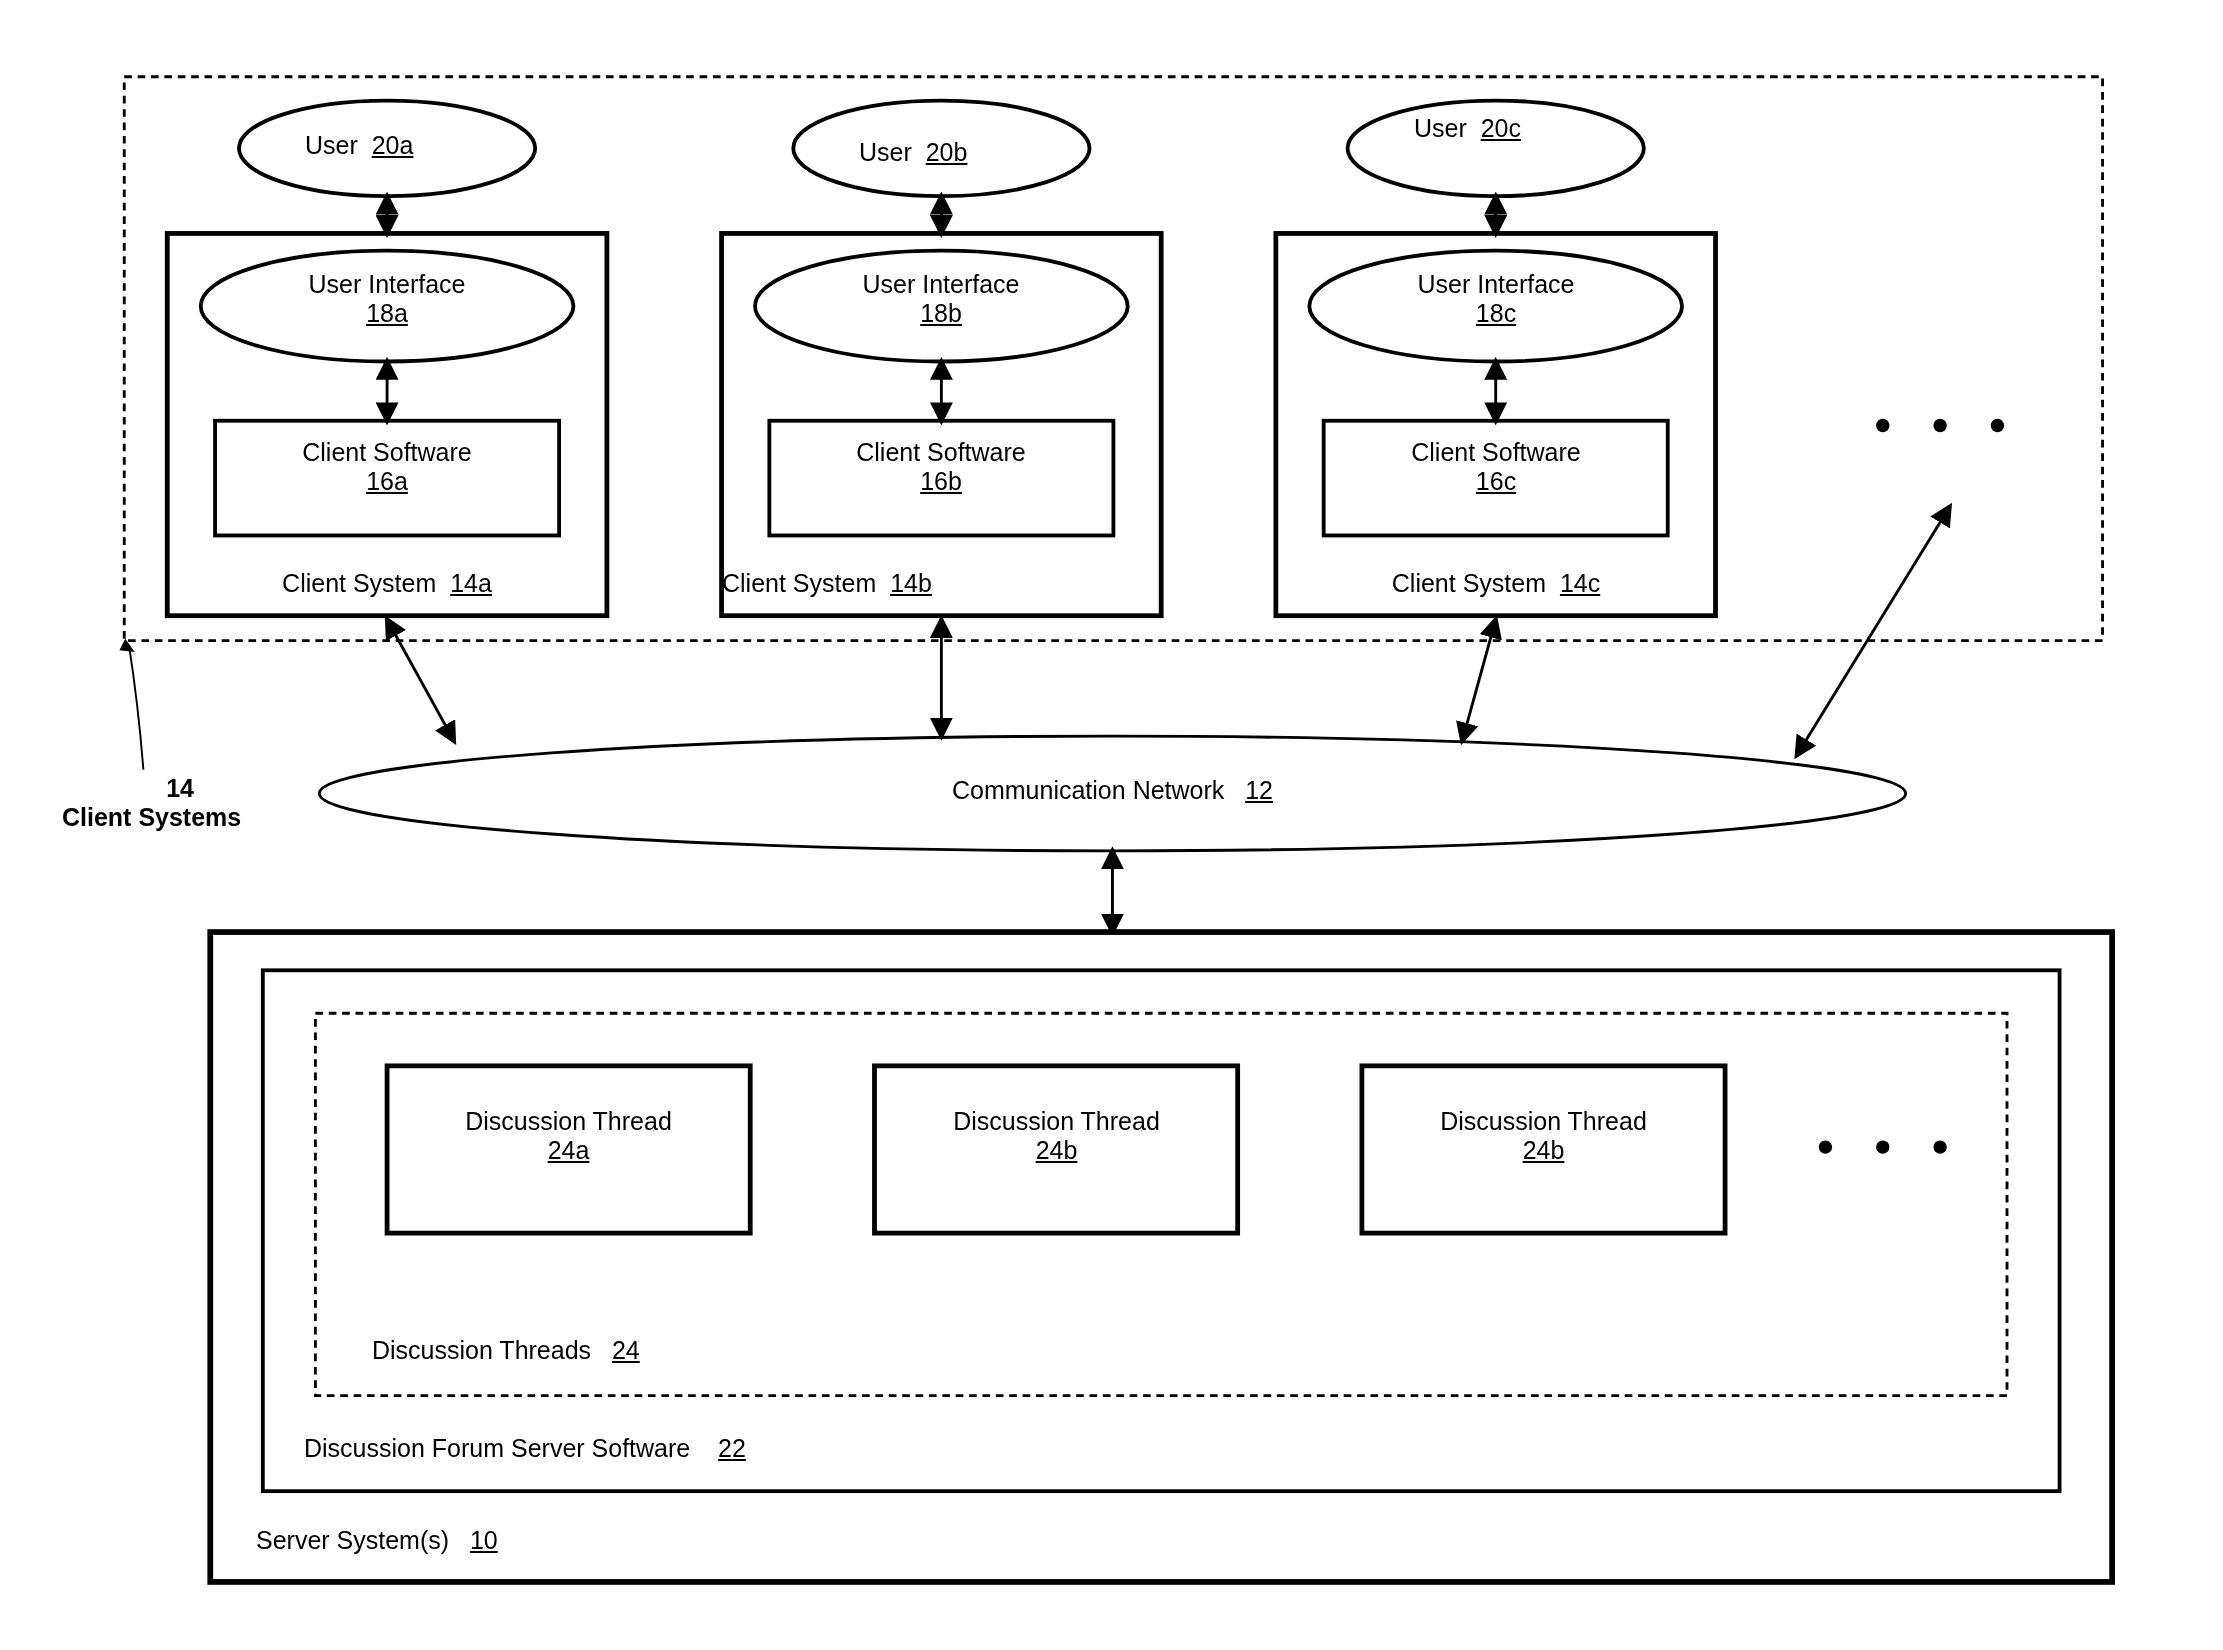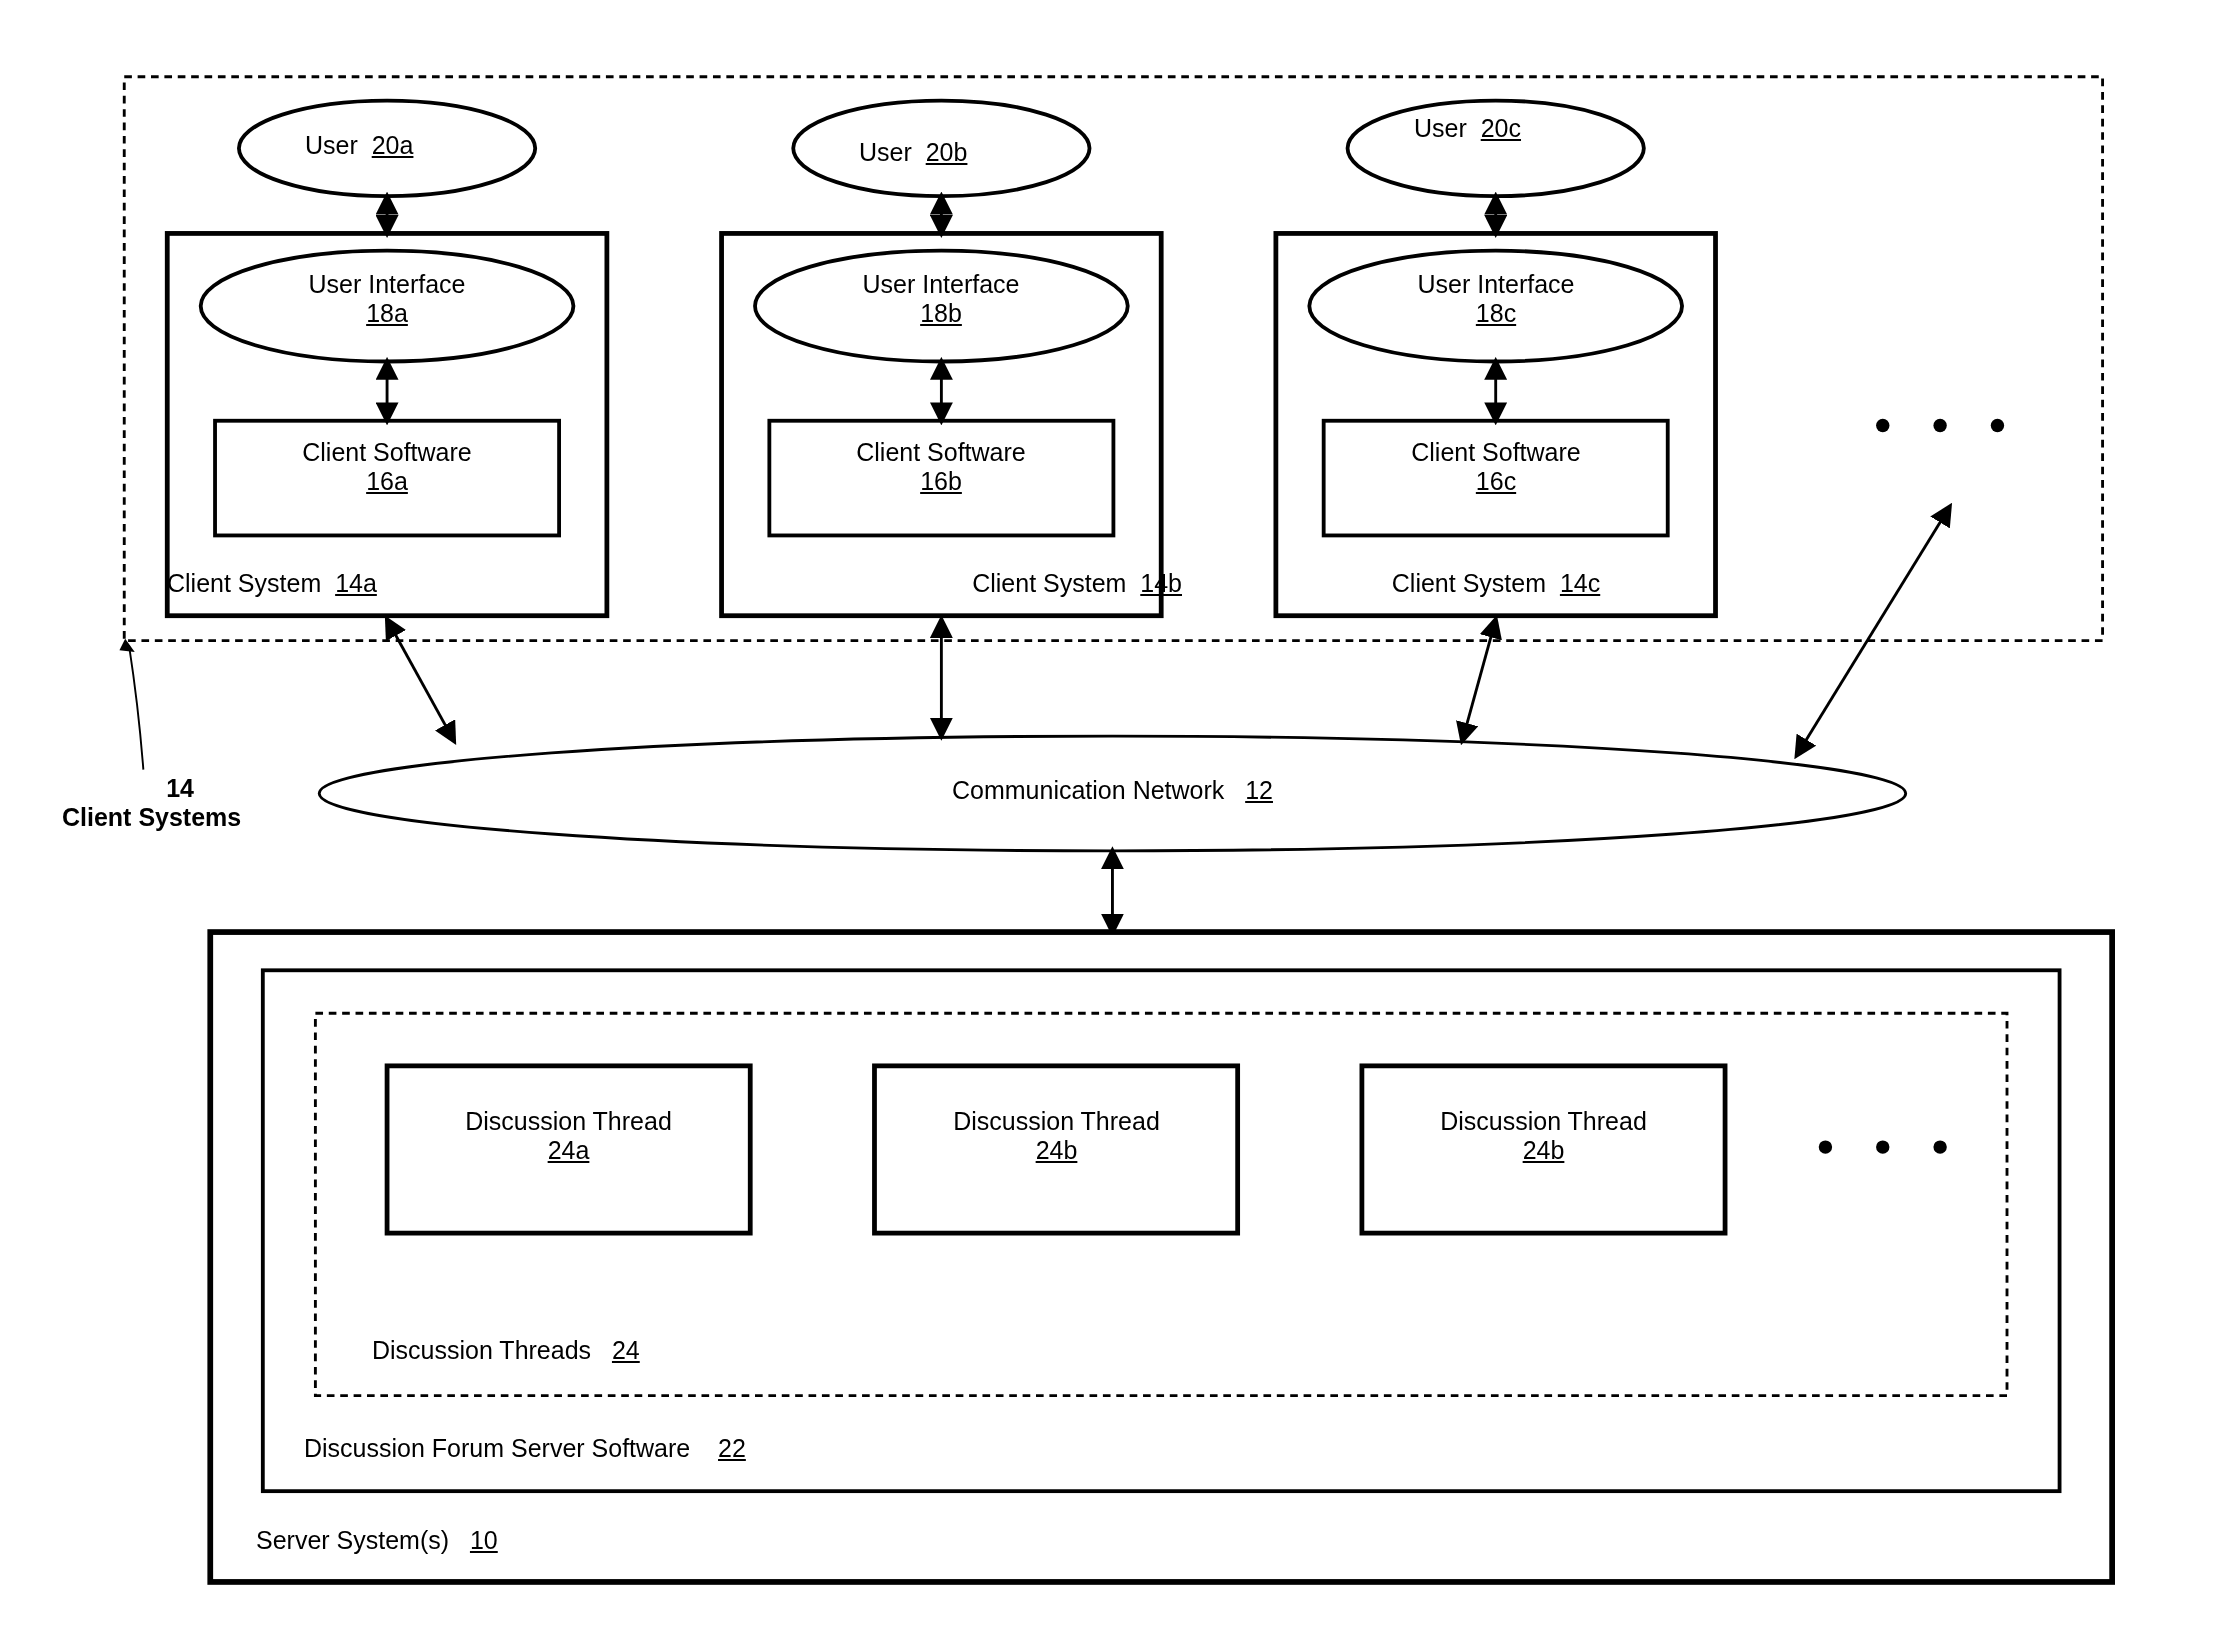--- a/index.html
+++ b/index.html
@@ -108,24 +108,24 @@
 <div class="abs txt" style="left:215px; top:438px; text-align:center; width:344px;">
   <span>Client Software</span><br><span class="under">16a</span>
 </div>
 <div class="abs txt" style="left:769px; top:438px; text-align:center; width:344px;">
   <span>Client Software</span><br><span class="under">16b</span>
 </div>
 <div class="abs txt" style="left:1324px; top:438px; text-align:center; width:344px;">
   <span>Client Software</span><br><span class="under">16c</span>
 </div>
 
-<div class="abs txt" style="left:167px; top:569px; width:440px; ">
+<div class="abs txt" style="left:167px; top:569px; width:440px; text-align:center;">
   <span>Client System</span>&nbsp;&nbsp;<span class="under">14a</span>
 </div>
-<div class="abs txt" style="left:742px; top:569px; width:440px; text-align:right;">
+<div class="abs txt" style="left:722px; top:569px; width:440px; text-align:left;">
   <span>Client System</span>&nbsp;&nbsp;<span class="under">14b</span>
 </div>
 <div class="abs txt" style="left:1276px; top:569px; width:440px; text-align:center;">
   <span>Client System</span>&nbsp;&nbsp;<span class="under">14c</span>
 </div>
 
 <div class="abs txt" style="left:119px; top:774px; text-align:center;font-weight:bold;">
   <span>14</span><br>
   <span style="margin-left:-57px; display:inline-block;">Client Systems</span>
 </div>

